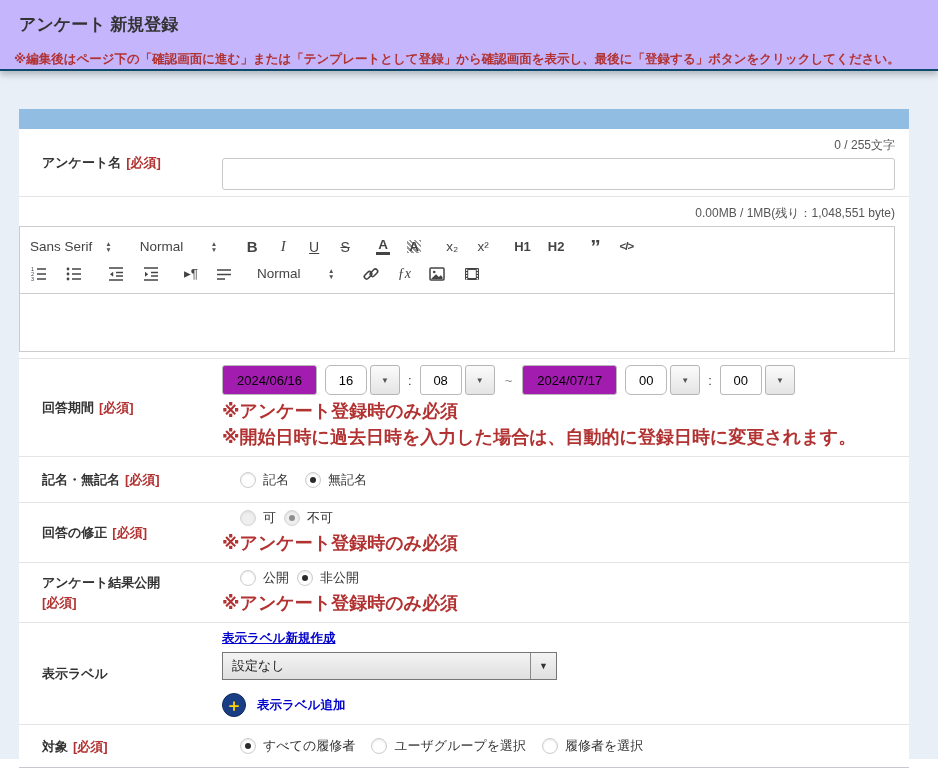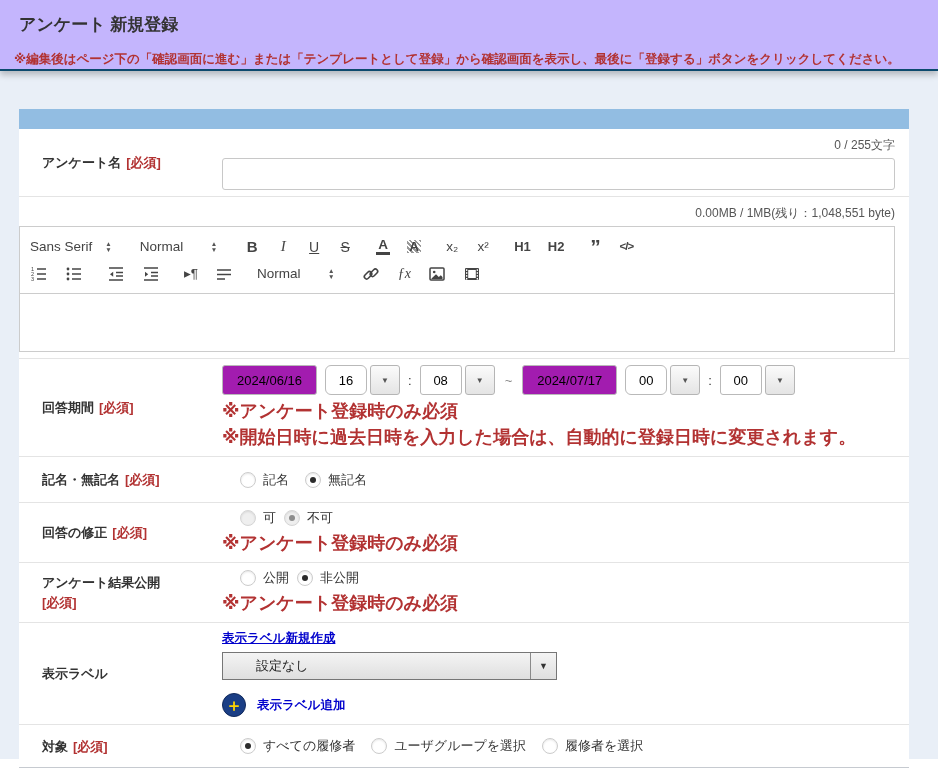--- a/index.html
+++ b/index.html
@@ -136,21 +136,21 @@
   
   .blue-link {
     color:#0000cc; font-weight:bold; font-size:12.5px;
     text-decoration:underline; cursor:pointer; display:inline-block; width:max-content;
   }
   .select-box {
     margin-top:5px; width:335px; height:28px;
     background:linear-gradient(#f4f4f4,#dfdfdf);
     border:1px solid #767676; display:flex; align-items:stretch; cursor:pointer;
   }
-  .select-text { flex:1; font-size:13px; color:#222; line-height:26px; padding-left:9px;margin-left:24px; }
+  .select-text { flex:1; font-size:13px; color:#222; line-height:26px; padding-left:9px; }
   .select-arrow {
     width:26px; border-left:1px solid #8a8a8a; display:flex;
     align-items:center; justify-content:center; color:#333; font-size:9px;
   }
   .plus-row { display:flex; align-items:center; margin-top:13px; }
   .plus-btn {
     width:24px; height:24px; border-radius:50%; background:#1a3e85;
     color:#ffd400; font-size:17px; font-weight:bold; line-height:1;
     display:flex; align-items:center; justify-content:center; cursor:pointer;
     border:1px solid #10295c;

